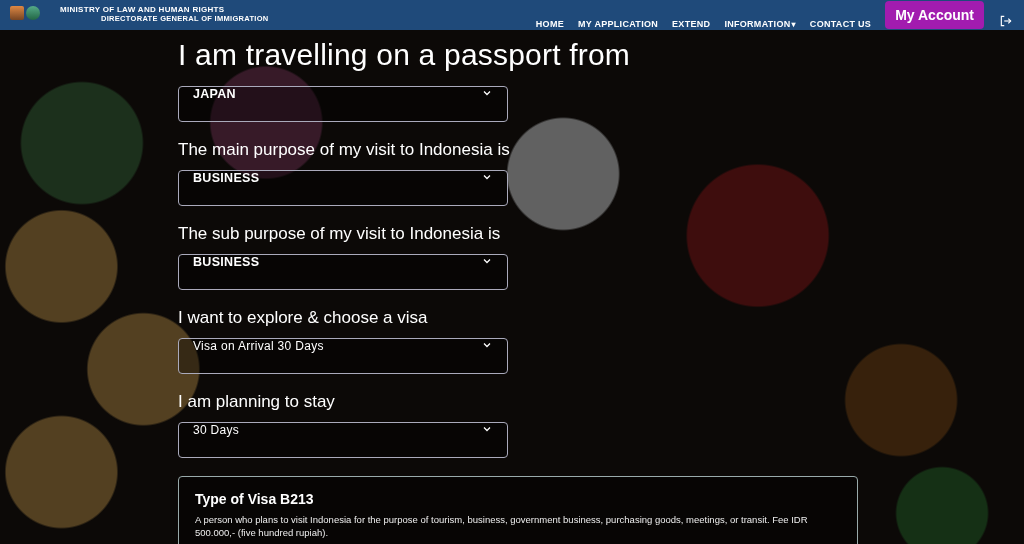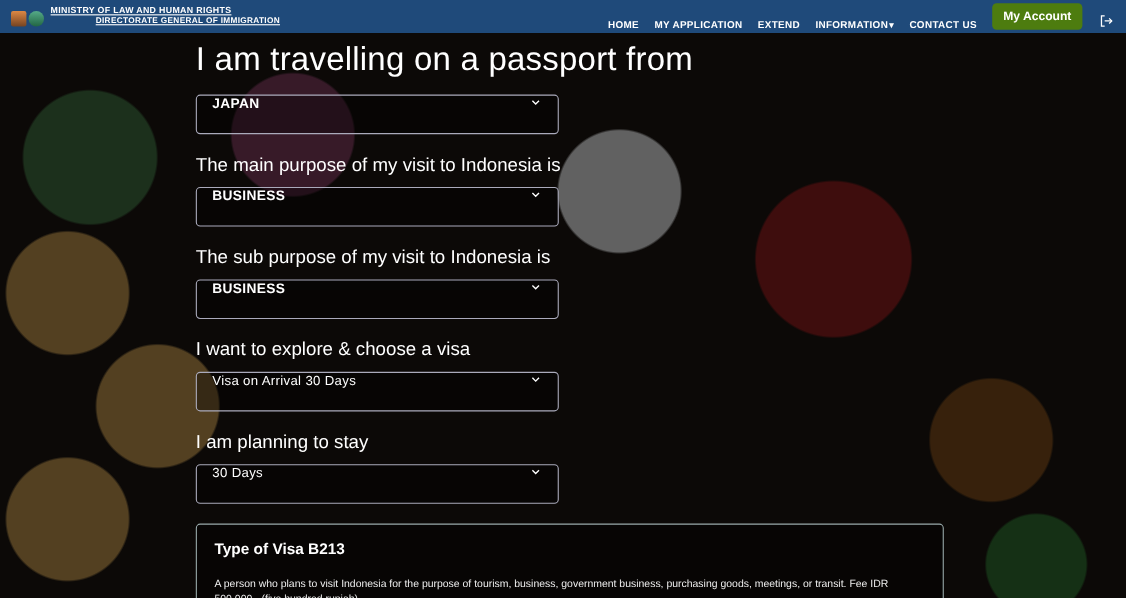--- a/index.html
+++ b/index.html
@@ -23,35 +23,35 @@
     filter: brightness(.45) blur(.6px);
   }
 
   
   .topbar {
     position: relative; z-index: 2;
     height: 30px; background: #1f4a7a;
     display: flex; align-items: center; padding: 0 10px;
     font-size: 9px; letter-spacing: .3px;
   }
-  .brand { display: flex; align-items: flex-end; gap: 6px; text-decoration: underline; }
+  .brand { display: flex; align-items: flex-start; gap: 20px; }
   .brand .logos { display: flex; gap: 2px; }
   .brand .logos span { width: 14px; height: 14px; display: inline-block; border-radius: 2px; }
   .brand .logos .l1 { background: linear-gradient(#d84,#742); }
   .brand .logos .l2 { background: linear-gradient(#5a8,#264); border-radius: 50%; }
   .brand-text { line-height: 1.1; font-weight: 700; }
   .brand-text .line1 { font-size: 8px; }
   .brand-text .line2 { font-size: 7.5px; padding-left: 41px; }
 
   .nav { margin-left: auto; display: flex; align-items: flex-end; gap: 14px; font-weight: 700; }
   .nav a { color: #fff; text-decoration: none; cursor: pointer; }
   .nav .info-caret { font-size: 8px; margin-left: 1px; }
   .account-btn {
-    background: #4d7c0f; color: #fff; border: none;
-    padding: 6px 10px; border-radius: 4px; font-size: 11px; font-weight: 700; cursor: pointer;
+    background: #a21caf; color: #fff; border: none;
+    padding: 6px 10px; border-radius: 4px; font-size: 14px; font-weight: 700; cursor: pointer;
   }
   .exit-icon { width: 16px; height: 16px; cursor: pointer; display: flex; align-items: center; justify-content: center; }
   .exit-icon svg { width: 14px; height: 14px; stroke: #fff; stroke-width: 2; fill: none; }
 
   
   .main { position: relative; z-index: 1; padding: 0 0 0 178px; }
   h1 { font-size: 30px; font-weight: 400; margin: 8px 0 14px; letter-spacing: .2px; }
   h2 { font-size: 17px; font-weight: 400; margin: 0 0 10px; }
 
   .select {
@@ -63,21 +63,21 @@
     font-size: 12.5px; font-weight: 700; letter-spacing: .3px;
   }
   .select .caret svg { width: 12px; height: 12px; stroke: #fff; stroke-width: 2.5; fill: none; }
   .select.normal { font-weight: 400; font-size: 12px; }
 
   .visa-box {
     width: 680px; border: 1px solid #9aa; border-radius: 4px;
     padding: 14px 16px; background: rgba(0,0,0,.35);
     margin-bottom: 12px;
   }
-  .visa-box .title { font-size: 14px; font-weight: 700; margin-bottom: 18px; }
+  .visa-box .title { font-size: 14px; font-weight: 700; margin-bottom: 6px; }
   .visa-box .desc { font-size: 9.5px; line-height: 1.4; color: #eee; }
 </style>
 </head>
 <body>
 
 <div class="bg"></div>
 
 <div class="topbar">
   <div class="brand">
     <div class="logos">

